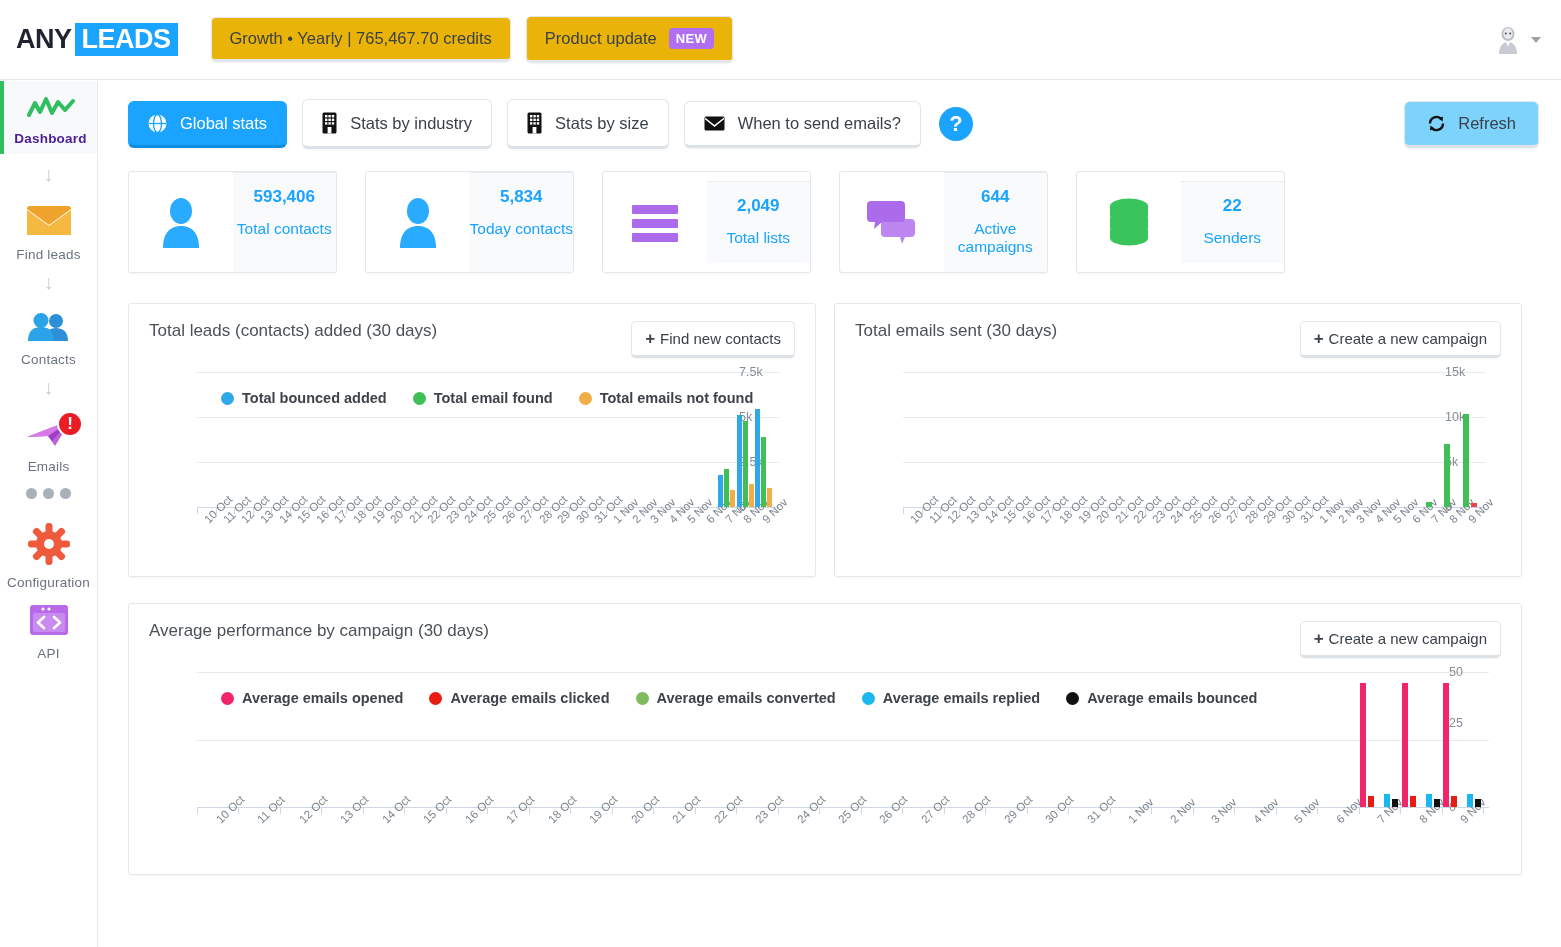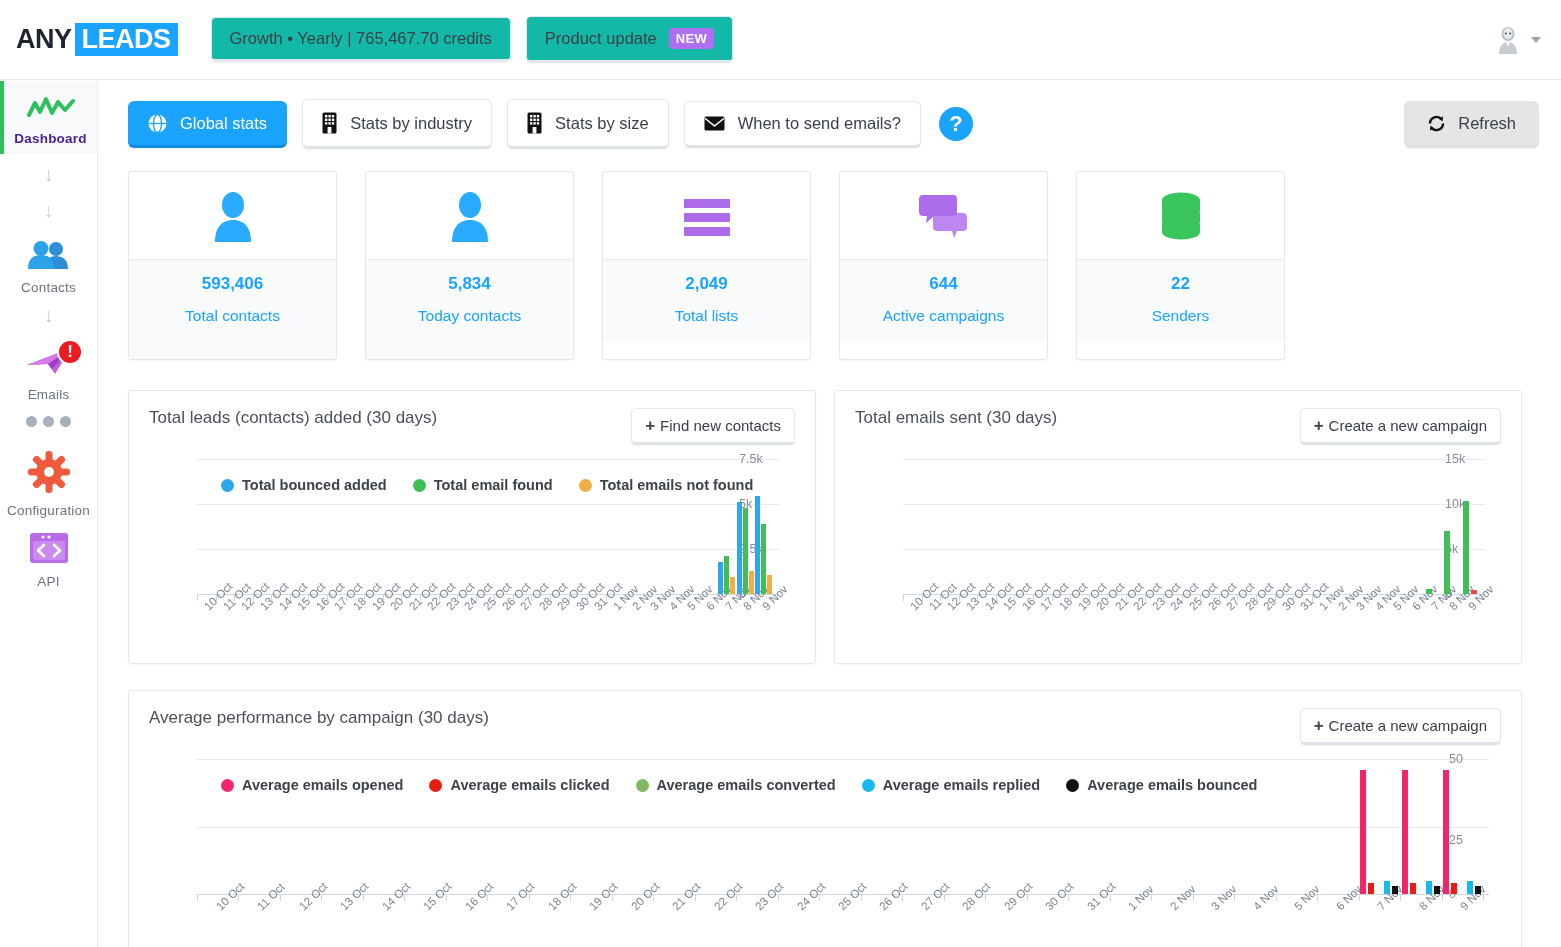--- a/index.html
+++ b/index.html
@@ -18,21 +18,21 @@
     display:flex; align-items:center;
     border-bottom:1px solid #e6eaee;
     background:#fff;
     position:relative;
   }
   .logo{ margin-left:16px; display:flex; align-items:center; font-weight:bold; font-size:27px; letter-spacing:-.5px;}
   .logo .any{ color:#1f2430; }
   .logo .leads{ color:#fff; background:#1aa3ff; padding:1px 7px; margin-left:3px; }
   .hdr-btn{
     margin-left:33px;
-    background:#14b8a6; border:1px solid #e3e7eb;
+    background:#eab308; border:1px solid #e3e7eb;
     border-bottom:3px solid #e3e7eb;
     border-radius:5px;
     padding:11px 18px;
     font-size:16.5px; color:#3b4149;
     display:flex; align-items:center; gap:12px;
     cursor:pointer;
     box-shadow:0 1px 2px rgba(0,0,0,.05);
   }
   .hdr-btn.second{ margin-left:15px; }
   .badge-new{
@@ -81,30 +81,30 @@
     box-shadow:0 1px 2px rgba(0,0,0,.05);
   }
   .tab.active{ background:#1aa3ff;border-color:#1aa3ff;border-bottom-color:#0d8ee0;color:#fff;}
   .help-icon{
     width:34px;height:34px;border-radius:50%;background:#1aa3ff;color:#fff;
     display:flex;align-items:center;justify-content:center;font-size:22px;font-weight:bold;
     margin-left:3px;cursor:pointer;
   }
   .refresh-btn{
     margin-left:auto;display:flex;align-items:center;gap:12px;
-    background:#e5e5e5;border:1px solid #e3e7eb;border-bottom:3px solid #dde2e7;border-radius:6px;
+    background:#7dd3fc;border:1px solid #e3e7eb;border-bottom:3px solid #dde2e7;border-radius:6px;
     padding:12px 22px;font-size:16.5px;color:#3b4149;cursor:pointer;
     box-shadow:0 1px 2px rgba(0,0,0,.05);
   }
 
   
   .cards{ display:flex; gap:28px; margin-top:22px; }
   .card{
     width:209px; background:#fff;border:1px solid #e4e8ec;border-radius:3px;
-    display:flex;flex-direction:column;align-items:center;
+    display:flex;flex-direction:row;align-items:center;
     box-shadow:0 1px 2px rgba(0,0,0,.04);
   }
   .card-icon{ height:87px;display:flex;align-items:center;justify-content:center;width:100%;}
   .card-body{ width:100%;background:#f8fafb;border-top:1px solid #e9edf1;padding:14px 0 16px;text-align:center;}
   .card-val{ color:#1aa3ff;font-size:17px;font-weight:bold;}
   .card-lbl{ color:#1aa3ff;font-size:15.5px;margin-top:13px;}
   .card.tall .card-body{ padding-bottom:34px; }
 
   
   .panels{ display:flex; gap:18px; margin-top:30px; }
@@ -169,20 +169,28 @@
 
   <div class="side-item active">
     <svg width="48" height="26" viewBox="0 0 48 26">
       <polyline points="2,20 8,8 13,17 19,4 25,18 31,7 38,15 46,6" fill="none" stroke="#2fbf5f" stroke-width="4" stroke-linecap="round" stroke-linejoin="round"></polyline>
     </svg>
     <div class="side-label">Dashboard</div>
   </div>
 
   <div class="side-arrow">↓</div>
 
+  <div class="side-item">
+    <svg width="46" height="33" viewBox="0 0 46 33">
+      <rect x="1" y="2" width="44" height="29" rx="3" fill="#f0a32c"></rect>
+      <path d="M1 5 L23 21 L45 5 L45 9 L23 25 L1 9 Z" fill="#fff"></path>
+      <path d="M1 6 L23 22 L45 6 L45 31 L1 31 Z" fill="#f5b942"></path>
+    </svg>
+    <div class="side-label">Find leads</div>
+  </div>
 
   <div class="side-arrow">↓</div>
 
   <div class="side-item">
     <svg width="48" height="30" viewBox="0 0 48 30">
       <circle cx="31" cy="9" r="7" fill="#2e8fd8"></circle>
       <path d="M19 29 C19 19 25 16 31 16 C37 16 43 19 43 29 Z" fill="#2e8fd8"></path>
       <circle cx="16" cy="8.5" r="7.5" fill="#2aa3e8"></circle>
       <path d="M3 29 C3 18 9 15 16 15 C23 15 29 18 29 29 Z" fill="#2aa3e8"></path>
     </svg>
@@ -568,21 +576,21 @@
       <div class="panel-title">Average performance by campaign (30 days)</div>
       <div class="panel-btn">
         <b>+</b>
         <span>Create a new campaign</span>
       </div>
     </div>
     <div class="plot" id="plot-perf" style="width: 1340px; height: 200px; margin-top: 14px;">
         <div class="axisline" style="top: 135px;"></div>
         <div class="ylabel" style="top: 135px; width: 40px;">0</div>
         <div class="gridline" style="top: 67.5px;"></div>
-        <div class="ylabel" style="top: 81px; width: 40px;">25</div>
+        <div class="ylabel" style="top: 51px; width: 40px;">25</div>
         <div class="gridline" style="top: 0px;"></div>
         <div class="ylabel" style="top: 0px; width: 40px;">50</div>
         <div class="legend" style="left: 72px; top: 18px;">
           <div class="legend-item">
             <span class="legend-dot" style="background: rgb(242, 37, 106);"></span>
             <span>Average emails opened</span>
           </div>
           <div class="legend-item">
             <span class="legend-dot" style="background: rgb(232, 28, 16);"></span>
             <span>Average emails clicked</span>

